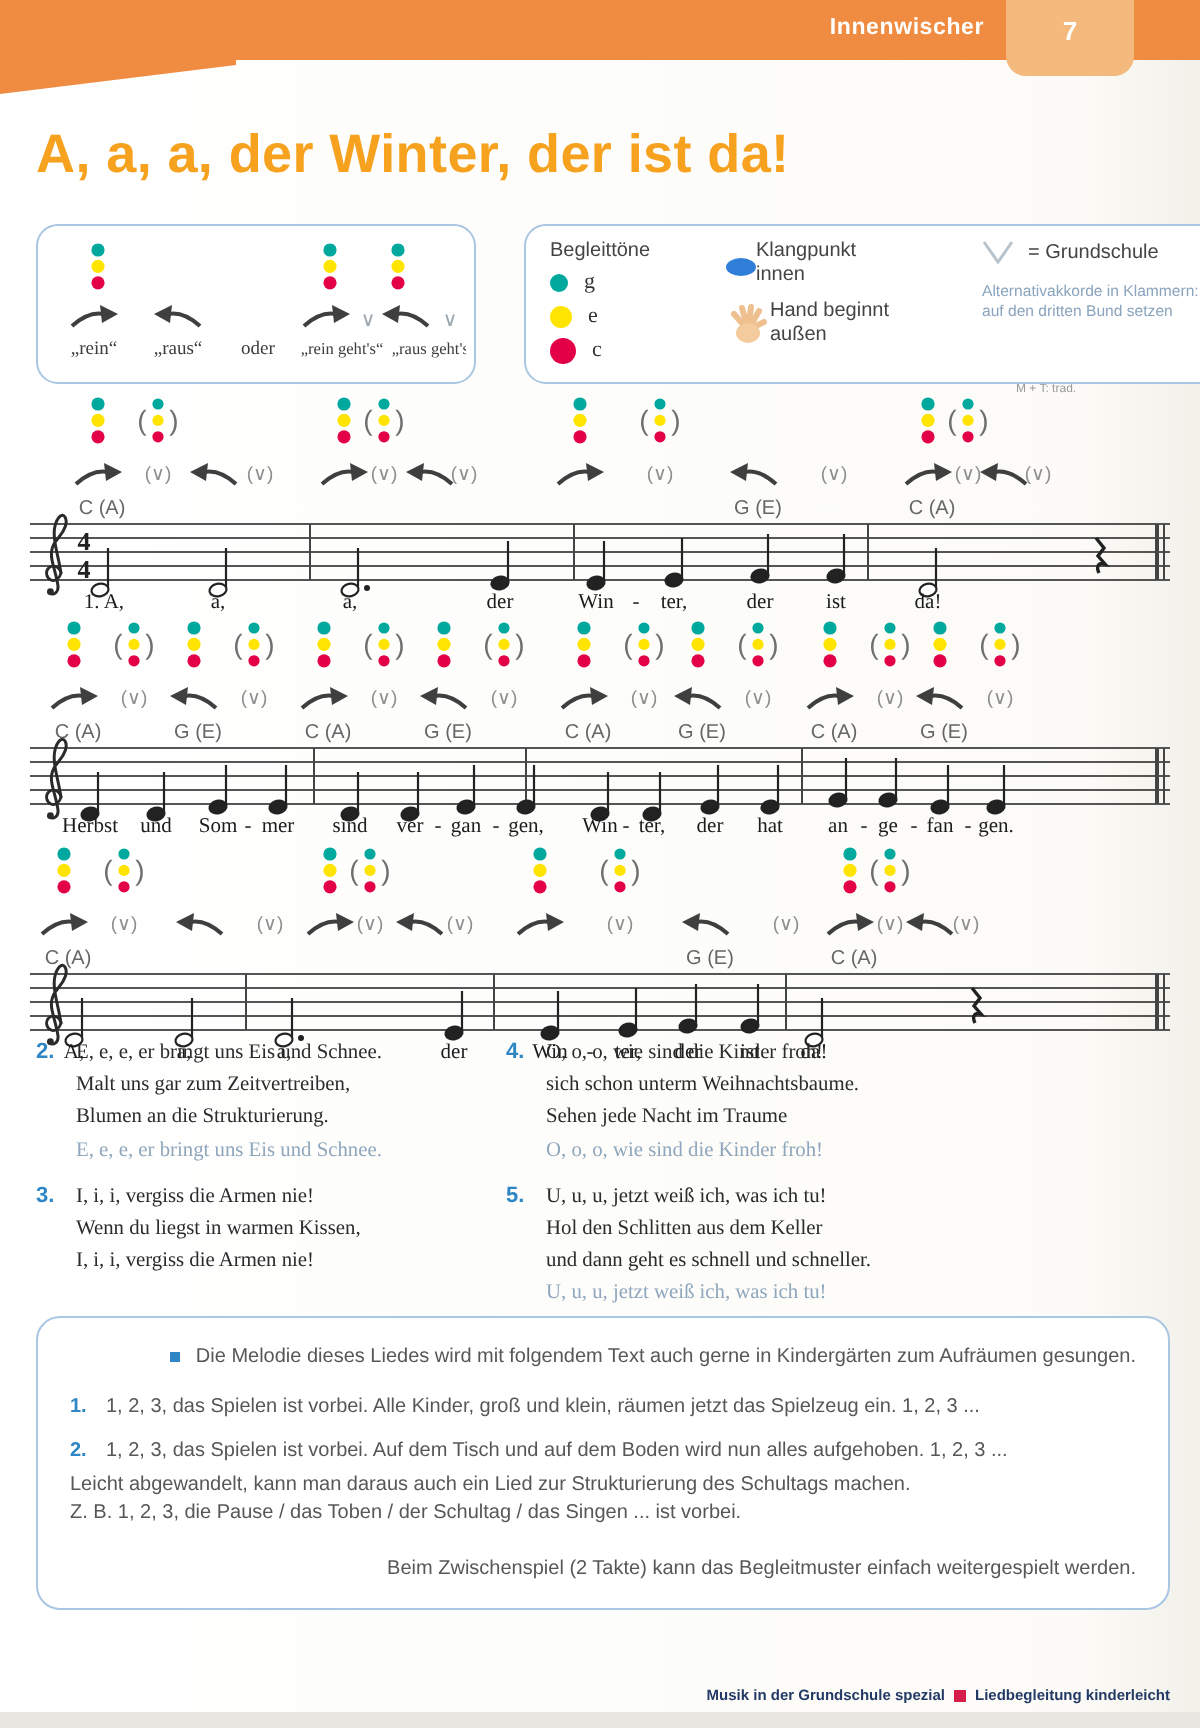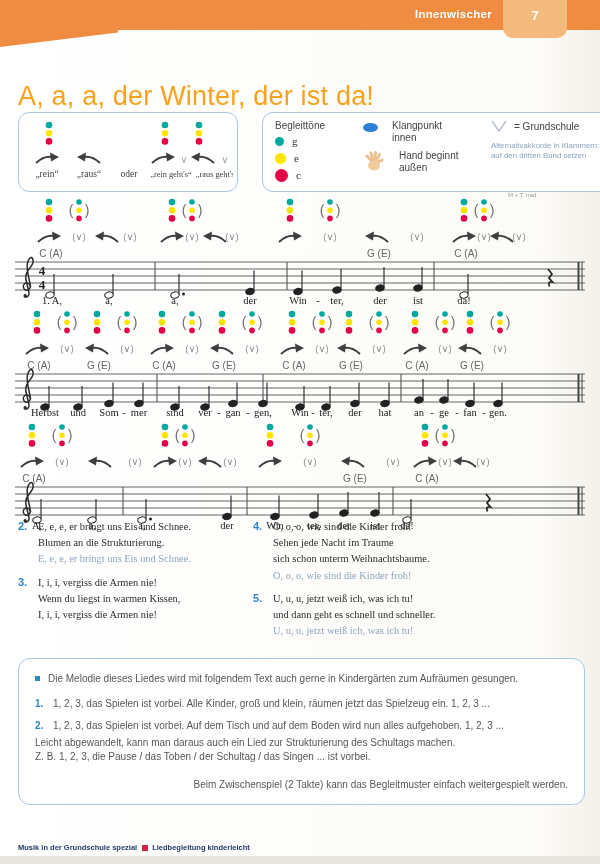--- a/index.html
+++ b/index.html
@@ -12,35 +12,35 @@
   .band { position:absolute; left:0; top:0; width:600px; height:30px; background:#ef8c42; }
   .band-ext { position:absolute; left:0; top:30px; width:118px; height:17px; background:#ef8c42;
               clip-path:polygon(0 0, 100% 0, 100% 15%, 0 100%); }
   .section-label { position:absolute; top:8px; right:108px; color:#fff; font-weight:bold;
                    font-size:11.5px; letter-spacing:.3px; }
   .page-tab { position:absolute; left:503px; top:0; width:64px; height:38px; background:#f4b97c;
               border-radius:0 0 10px 10px; color:#fff; font-weight:bold; font-size:13px;
               text-align:center; padding-top:8px; }
   .cd-wrap { position:absolute; left:34px; top:3px; }
 
-  .song-title { position:absolute; left:18px; top:81px; font-size:27px; font-weight:normal;
+  .song-title { position:absolute; left:18px; top:62px; font-size:27px; font-weight:bold;
                 color:#f6a21f; letter-spacing:.2px; }
   .credit { position:absolute; left:508px; top:192px; font-size:6px; color:#9a9a9a; }
 
   
   .legend-row { position:absolute; left:18px; top:112px; width:567px; height:82px; display:flex; gap:24px; }
   .legend-box { border:1.3px solid #a9c6e3; border-radius:11px; background:#fff; }
   .legend-strums { width:222px; height:80px; padding:6px 4px 0 8px; }
   .legend-tones  { flex:1; height:80px; padding:7px 10px 0 12px; display:flex; gap:10px; }
   .lt-col1 { width:78px; font-size:10px; color:#444; }
   .tone-row { display:flex; align-items:center; gap:8px; margin-top:3px; height:14px; }
   .tone-dot { border-radius:50%; display:inline-block; }
   .tone-letter { font-family:"Liberation Serif", serif; font-size:11px; color:#333; }
   .lt-col2 { width:118px; font-size:10px; color:#444; }
-  .lt-row { display:flex; gap:14px; margin-bottom:6px; align-items:flex-start; }
+  .lt-row { display:flex; gap:0; margin-bottom:6px; align-items:center; }
   .kp-ellipse { width:15px; height:9px; border-radius:50%; margin-top:3px; flex:none; }
   .lt-col3 { flex:1; font-size:10px; color:#444; }
   .nach-row { display:flex; gap:6px; align-items:center; }
   .alt-note { margin-top:9px; font-size:7.8px; line-height:10px; color:#8aa4bd; width:160px; }
   .lbl2 { width:68px; line-height:12px; }
 
   
   .music { position:absolute; left:15px; width:570px; height:112px; }
   #sys1 { top:196px; } #sys2 { top:308px; } #sys3 { top:421px; }
 
@@ -49,30 +49,30 @@
             grid-template-columns:235px 1fr; column-gap:0; }
   .verse { display:flex; margin-bottom:7px; }
   .vnum { width:20px; flex:none; color:#2e86c5; font-weight:bold; font-size:11px; padding-top:1px; }
   .vline { font-family:"Liberation Serif", serif; font-size:10.4px; line-height:16.2px; color:#2b2b2b; }
   .vline.muted { color:#8fa6bd; }
 
   
   .info-box { position:absolute; left:18px; top:658px; width:567px; height:147px;
               border:1.3px solid #a9c6e3; border-radius:12px; background:#fff;
               padding:13px 16px 0 16px; font-size:10px; color:#575757; line-height:14.5px; }
-  .bullet-row { display:flex; gap:8px; align-items:flex-start; }
+  .bullet-row { display:flex; gap:8px; align-items:flex-start;justify-content:flex-end; }
   .bullet-sq { width:5px; height:5px; background:#2e86c5; margin-top:4px; flex:none; }
   .info-item { display:flex; margin-top:8px; }
   .info-item:first-of-type { margin-top:10px; }
   .inum { width:18px; flex:none; color:#2e86c5; font-weight:bold; }
   .para1 { margin-top:2px; }
   .para3 { margin-top:13px;text-align:right; }
 
   
-  .footer { position:absolute; left:18px; top:843px; width:567px; 
+  .footer { position:absolute; left:18px; top:843px; width:567px; text-align:right;
             font-size:7.5px; font-weight:bold; color:#233a66; }
   .footer .sq { display:inline-block; width:6px; height:6px; background:#d6204a; margin:0 4px -1px 5px; }
 </style>
 </head>
 <body>
 
 <div id="page">
 
   <div class="band"></div>
   <div class="band-ext"></div>
@@ -743,47 +743,49 @@
         <text x="360" y="108" font-size="10.5" fill="#1b1b1b" text-anchor="middle" font-family="&quot;Liberation Serif&quot;,serif" font-weight="normal">ist</text>
         <text x="392" y="108" font-size="10.5" fill="#1b1b1b" text-anchor="middle" font-family="&quot;Liberation Serif&quot;,serif" font-weight="normal">da!</text>
       </svg></div>
 
   <div class="verses">
     <div id="verse-col-1">
         <div class="verse">
           <span class="vnum">2.</span>
           <div>
             <div class="vline">E, e, e, er bringt uns Eis und Schnee.</div>
+            <div class="vline">Malt uns gar zum Zeitvertreiben,</div>
             <div class="vline">Blumen an die Strukturierung.</div>
             <div class="vline muted">E, e, e, er bringt uns Eis und Schnee.</div>
           </div>
         </div>
         <div class="verse">
           <span class="vnum">3.</span>
           <div>
             <div class="vline">I, i, i, vergiss die Armen nie!</div>
             <div class="vline">Wenn du liegst in warmen Kissen,</div>
             <div class="vline">I, i, i, vergiss die Armen nie!</div>
           </div>
         </div>
       </div>
     <div id="verse-col-2">
         <div class="verse">
           <span class="vnum">4.</span>
           <div>
             <div class="vline">O, o, o, wie sind die Kinder froh!</div>
+            <div class="vline">sich schon unterm Weihnachtsbaume.</div>
             <div class="vline">Sehen jede Nacht im Traume</div>
-            <div class="vline">sich schon unterm Weihnachtsbaume.</div>
             <div class="vline muted">O, o, o, wie sind die Kinder froh!</div>
           </div>
         </div>
         <div class="verse">
           <span class="vnum">5.</span>
           <div>
             <div class="vline">U, u, u, jetzt weiß ich, was ich tu!</div>
+            <div class="vline">Hol den Schlitten aus dem Keller</div>
             <div class="vline">und dann geht es schnell und schneller.</div>
             <div class="vline muted">U, u, u, jetzt weiß ich, was ich tu!</div>
           </div>
         </div>
       </div>
   </div>
 
   <div class="info-box">
     <div class="bullet-row">
       <span class="bullet-sq"></span>

